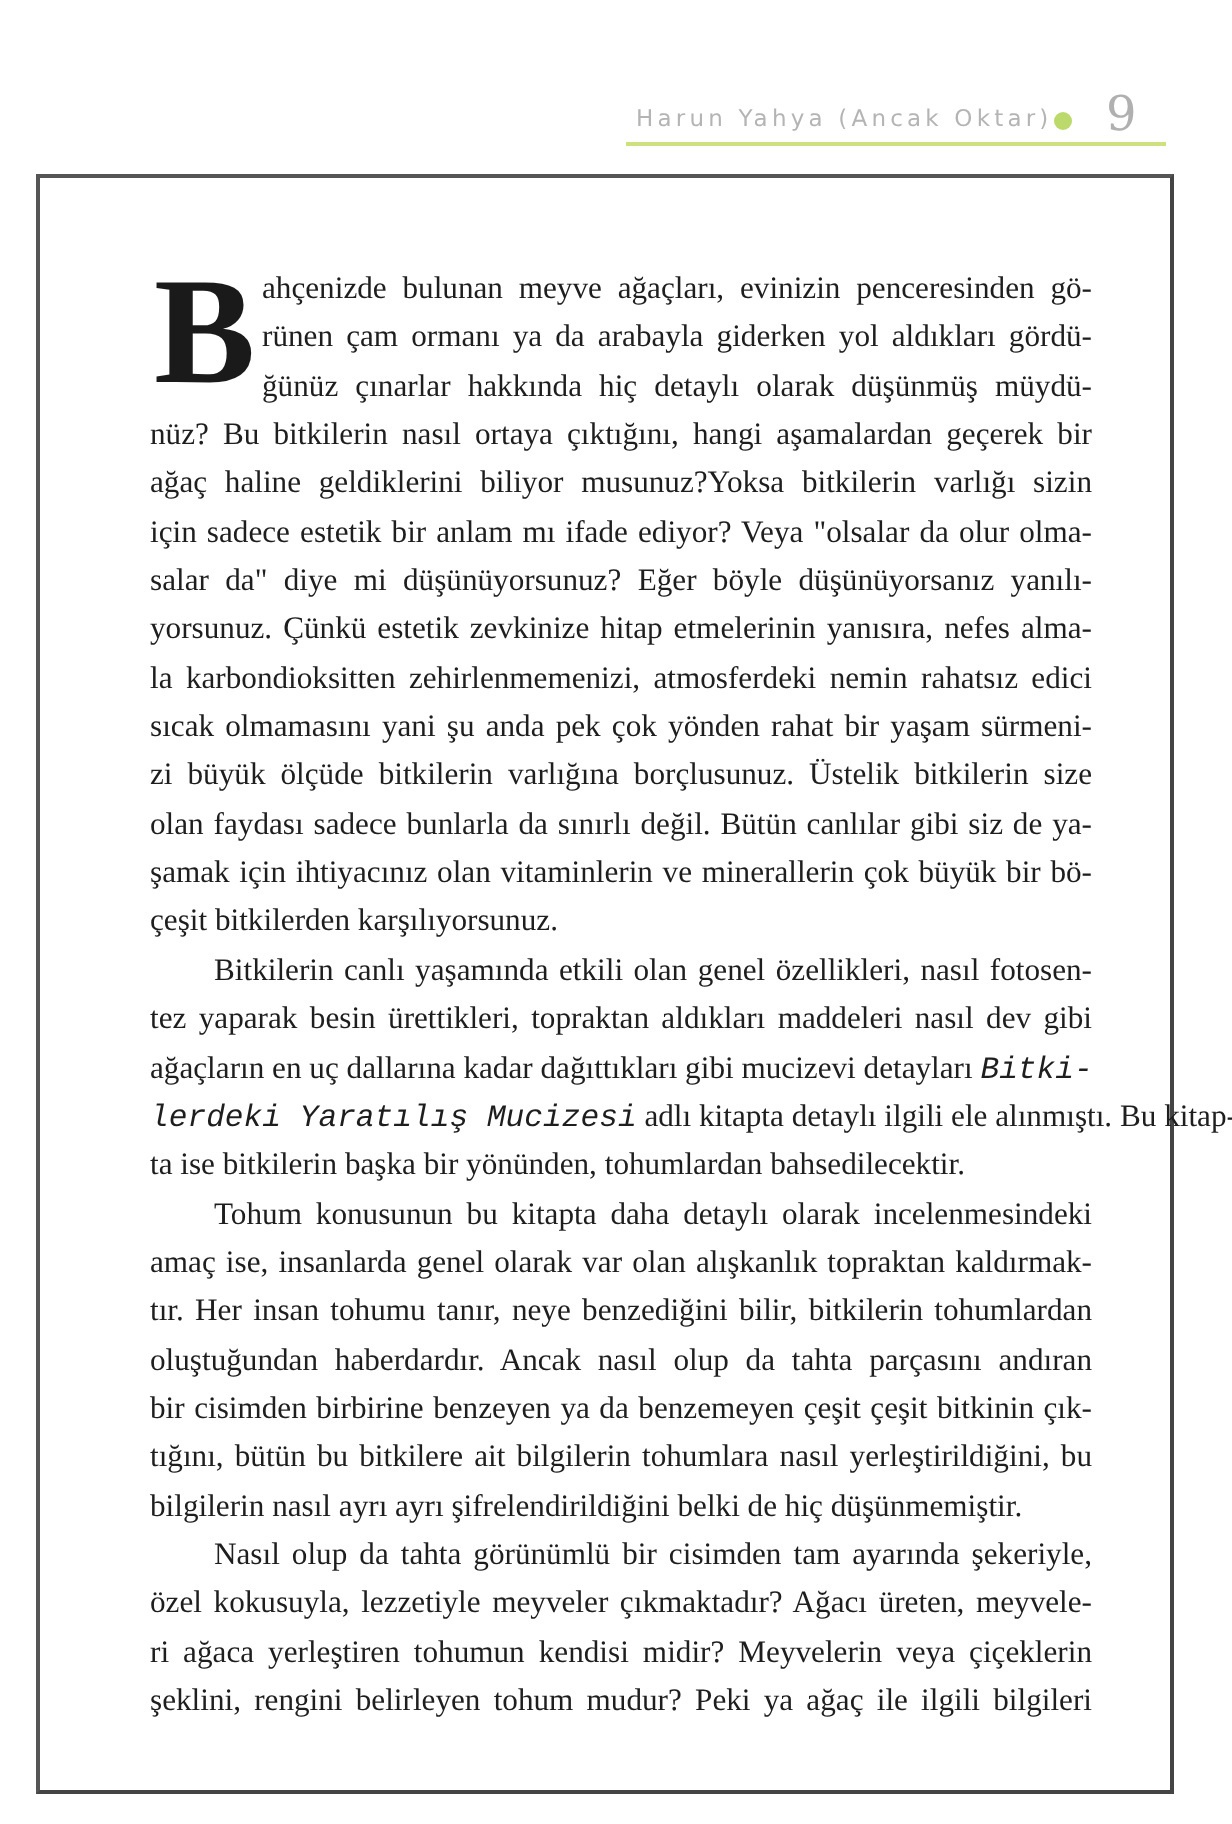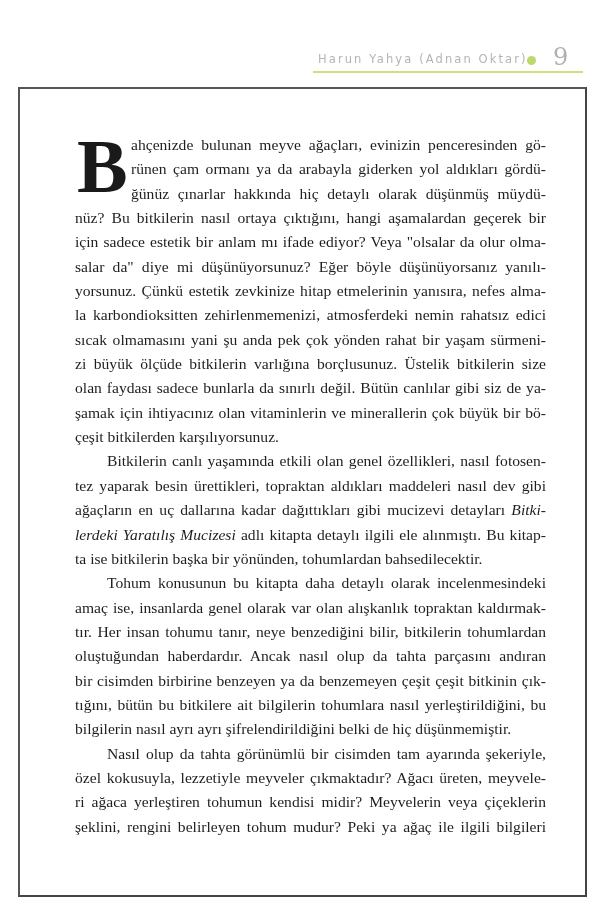--- a/index.html
+++ b/index.html
@@ -36,41 +36,42 @@
     text-align: justify; text-align-last: justify;
   }
   .line.last { text-align-last: left; }
   .line.indent { padding-left: 32px; }
   .line.dc { padding-left: 56px; }
   .dropcap {
     position: absolute; left: 2px; top: 2px;
     font-family: "Liberation Serif", "DejaVu Serif", serif; font-weight: bold;
     font-size: 76px; line-height: 62px; color: #1a1a1a;
   }
-  .it { font-style: italic; }
+  .it { font-style: italic; font-family: Liberation Mono, monospace; }
 </style>
 </head>
 <body>
 
 <div class="running-head">
-  <span class="rh-author">Harun Yahya (Adnan Oktar)</span>
+  <span class="rh-author">Harun Yahya (Ancak Oktar)</span>
   <span class="rh-dot"></span>
   <span class="rh-page">9</span>
 </div>
 
 <div class="frame"></div>
 
 <div class="text">
   <span class="dropcap">B</span>
 
   <div>
     <span class="line dc">ahçenizde bulunan meyve ağaçları, evinizin penceresinden gö-</span>
     <span class="line dc">rünen çam ormanı ya da arabayla giderken yol aldıkları gördü-</span>
     <span class="line dc">ğünüz çınarlar hakkında hiç detaylı olarak düşünmüş müydü-</span>
     <span class="line">nüz? Bu bitkilerin nasıl ortaya çıktığını, hangi aşamalardan geçerek bir</span>
+    <span class="line">ağaç haline geldiklerini biliyor musunuz?Yoksa bitkilerin varlığı sizin</span>
     <span class="line">için sadece estetik bir anlam mı ifade ediyor? Veya "olsalar da olur olma-</span>
     <span class="line">salar da" diye mi düşünüyorsunuz? Eğer böyle düşünüyorsanız yanılı-</span>
     <span class="line">yorsunuz. Çünkü estetik zevkinize hitap etmelerinin yanısıra, nefes alma-</span>
     <span class="line">la karbondioksitten zehirlenmemenizi, atmosferdeki nemin rahatsız edici</span>
     <span class="line">sıcak olmamasını yani şu anda pek çok yönden rahat bir yaşam sürmeni-</span>
     <span class="line">zi büyük ölçüde bitkilerin varlığına borçlusunuz. Üstelik bitkilerin size</span>
     <span class="line">olan faydası sadece bunlarla da sınırlı değil. Bütün canlılar gibi siz de ya-</span>
     <span class="line">şamak için ihtiyacınız olan vitaminlerin ve minerallerin çok büyük bir bö-</span>
     <span class="line last">çeşit bitkilerden karşılıyorsunuz.</span>
   </div>

